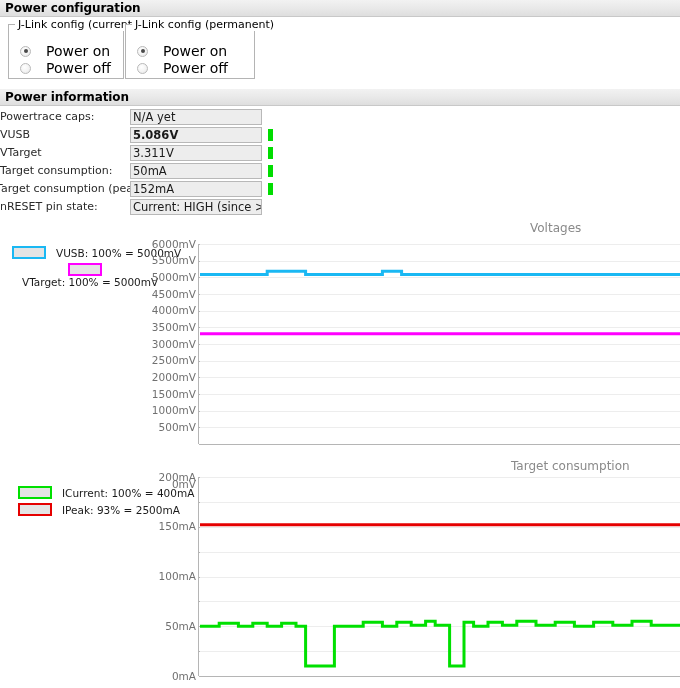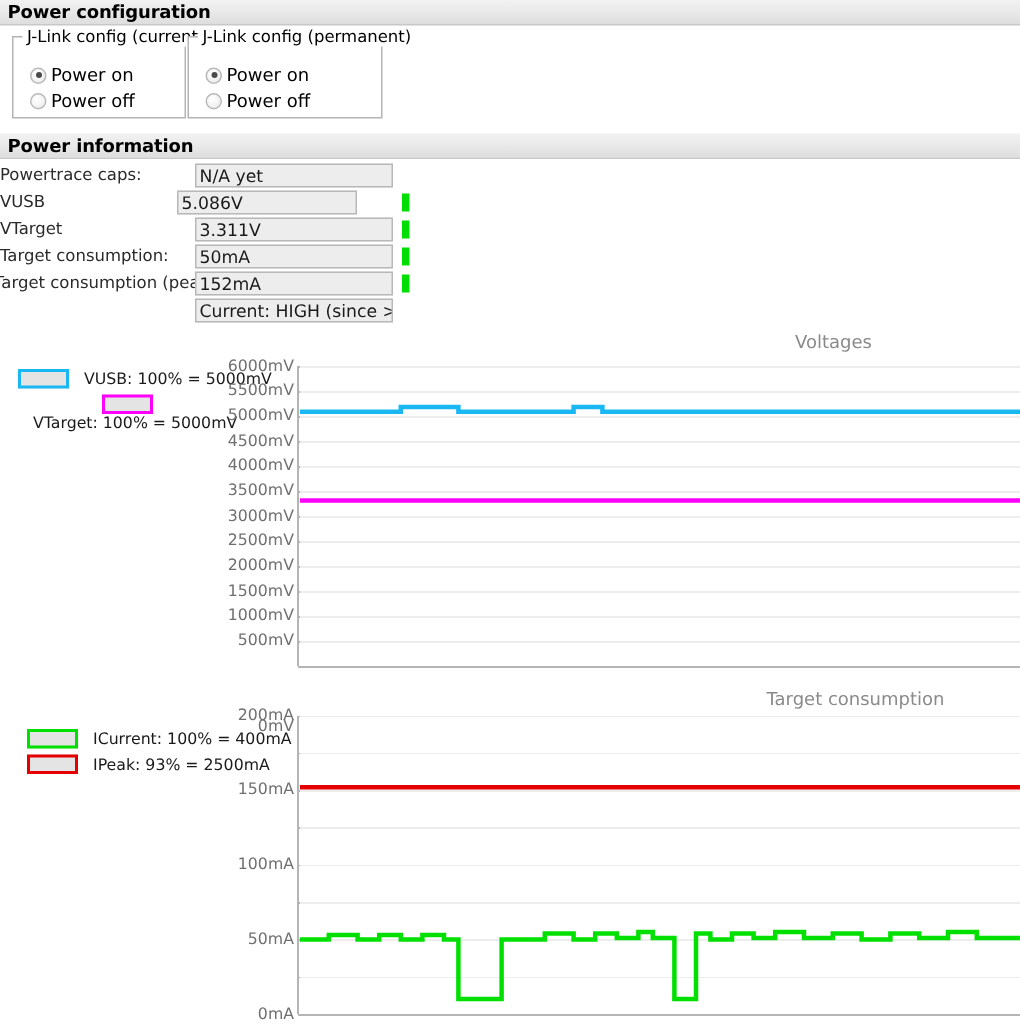--- a/index.html
+++ b/index.html
@@ -74,22 +74,22 @@
     content: "";
     position: absolute;
     left: 2.5px;
     top: 2.5px;
     width: 4px;
     height: 4px;
     border-radius: 50%;
     background: #4a4a4a;
   }
   .radio-label {
-    margin-left: 3px;
-    font-size: 12px;
+    margin-left: 15px;
+    font-size: 14px;
     color: #000;
   }
 
   
   .field-row {
     position: absolute;
     height: 16px;
     display: flex;
     align-items: center;
   }
@@ -201,21 +201,21 @@
   <span class="title">Power information</span>
 </div>
 
 <div class="field-row" style="left:0px; top:109px; width:262px;">
   <span class="field-label" style="right:134px; width:128px;">Powertrace caps:</span>
   <span class="field-input" style="left:130px; width:132px;">N/A yet</span>
 </div>
 
 <div class="field-row" style="left:0px; top:127px; width:262px;">
   <span class="field-label" style="right:134px; width:128px;">VUSB</span>
-  <span class="field-input" style="left:118px; width:120px;">5.086V</span>
+  <span class="field-input" style="left:130px; width:132px;font-weight:bold;">5.086V</span>
 </div>
 <span class="status-led" style="left:268px; top:129px;"></span>
 
 <div class="field-row" style="left:0px; top:145px; width:262px;">
   <span class="field-label" style="right:134px; width:128px;">VTarget</span>
   <span class="field-input" style="left:130px; width:132px;">3.311V</span>
 </div>
 <span class="status-led" style="left:268px; top:147px;"></span>
 
 <div class="field-row" style="left:0px; top:163px; width:262px;">
@@ -224,20 +224,21 @@
 </div>
 <span class="status-led" style="left:268px; top:165px;"></span>
 
 <div class="field-row" style="left:0px; top:181px; width:262px;">
   <span class="field-label" style="right:134px; width:132px;">Target consumption (peak):</span>
   <span class="field-input" style="left:130px; width:132px;">152mA</span>
 </div>
 <span class="status-led" style="left:268px; top:183px;"></span>
 
 <div class="field-row" style="left:0px; top:199px; width:262px;">
+  <span class="field-label" style="right:134px; width:128px;">nRESET pin state:</span>
   <span class="field-input" style="left:130px; width:132px;">Current: HIGH (since &gt; 5s), </span>
 </div>
 
 <div class="chart-title" style="left:530px; top:221px;">Voltages</div>
 
 <div class="legend-box" style="left:12px; top:246px;">
   <span class="legend-swatch" style="border-color:#1ab8f3;"></span>
   <span class="legend-text">VUSB: 100% = 5000mV</span>
 </div>
 <div class="legend-box" style="left:12px; top:263px;flex-direction:column;">

